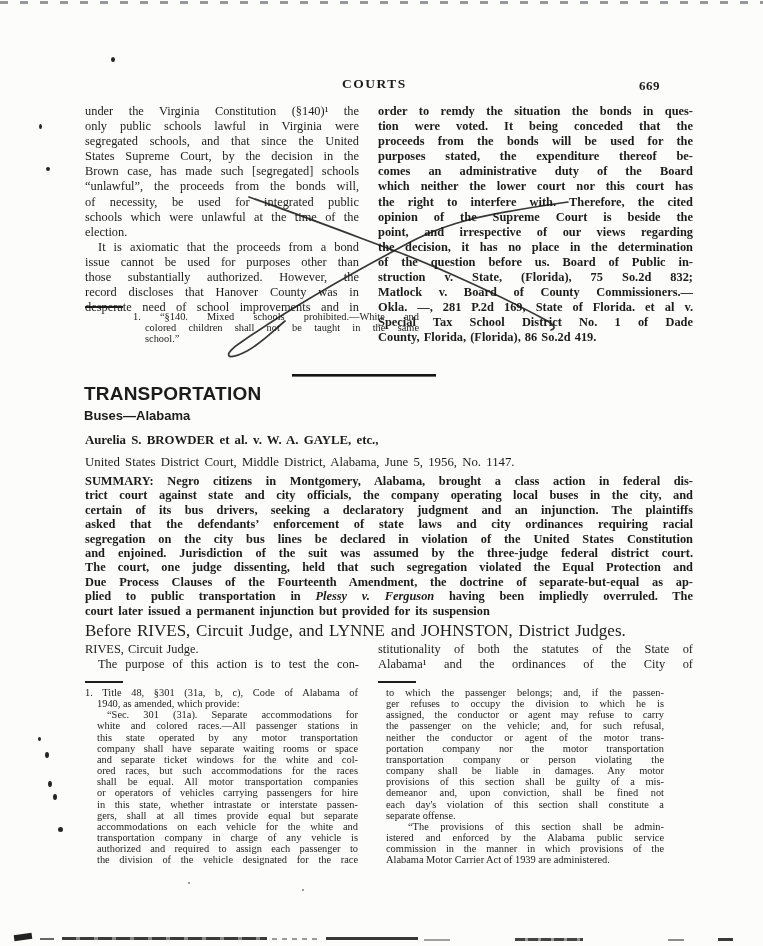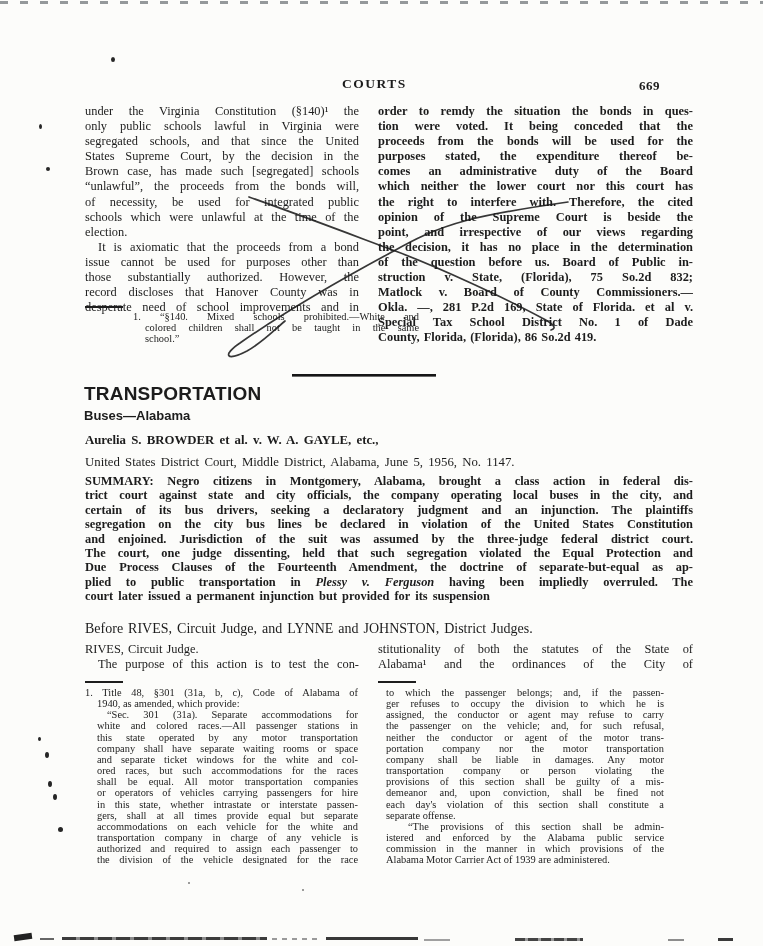--- a/index.html
+++ b/index.html
@@ -36,21 +36,21 @@
   
   #section-title{left:84px;top:383px;font-family:"Liberation Sans",sans-serif;
     font-weight:bold;font-size:19px;letter-spacing:.2px;}
   #section-subtitle{left:84px;top:408px;font-family:"Liberation Sans",sans-serif;
     font-weight:bold;font-size:13px;}
   #case-title{left:85px;top:433px;font-size:12.8px;font-weight:bold;word-spacing:2px;}
   #court-line{left:85px;top:455px;font-size:12.8px;word-spacing:2px;}
   
   #summary{left:85px;top:474px;width:608px;font-size:12.4px;font-weight:bold;
     line-height:14.4px;word-spacing:2px;}
-  #before-line{left:85px;top:621px;font-size:14px;word-spacing:1.5px;}
+  #before-line{left:85px;top:621px;font-size:17px;word-spacing:1.5px;}
   
   #opinion-left{left:85px;top:642px;width:274px;}
   #opinion-right{left:378px;top:642px;width:315px;}
   
   .speck{background:#262626;border-radius:50%;}
   
   .edge{background:#3a3a3a;}
   #scrawl{left:0;top:0;pointer-events:none;}
 </style>
 </head>
@@ -116,20 +116,21 @@
   <div id="section-title" class="abs">TRANSPORTATION</div>
   <div id="section-subtitle" class="abs">Buses—Alabama</div>
   <div id="case-title" class="abs">Aurelia S. BROWDER et al. v. W. A. GAYLE, etc.,</div>
   <div id="court-line" class="abs">United States District Court, Middle District, Alabama, June 5, 1956, No. 1147.</div>
 
   <div id="summary" class="abs">
     <div>
         <div class="ln">SUMMARY: Negro citizens in Montgomery, Alabama, brought a class action in federal dis-</div>
         <div class="ln">trict court against state and city officials, the company operating local buses in the city, and</div>
         <div class="ln">certain of its bus drivers, seeking a declaratory judgment and an injunction. The plaintiffs</div>
+        <div class="ln">asked that the defendants’ enforcement of state laws and city ordinances requiring racial</div>
         <div class="ln">segregation on the city bus lines be declared in violation of the United States Constitution</div>
         <div class="ln">and enjoined. Jurisdiction of the suit was assumed by the three-judge federal district court.</div>
         <div class="ln">The court, one judge dissenting, held that such segregation violated the Equal Protection and</div>
         <div class="ln">Due Process Clauses of the Fourteenth Amendment, the doctrine of separate-but-equal as ap-</div>
       </div>
     <div class="ln"><span>plied to public transportation in </span><span class="it">Plessy v. Ferguson</span><span> having been impliedly overruled. The</span></div>
     <div class="ln end">court later issued a permanent injunction but provided for its suspension</div>
   </div>
 
   <div id="before-line" class="abs">Before RIVES, Circuit Judge, and LYNNE and JOHNSTON, District Judges.</div>
@@ -164,22 +165,22 @@
       <div class="ln h">authorized and required to assign each passenger to</div>
       <div class="ln h">the division of the vehicle designated for the race</div>
     </div>
   <div id="fn-right" class="abs fncol">
       <div class="ln">to which the passenger belongs; and, if the passen-</div>
       <div class="ln">ger refuses to occupy the division to which he is</div>
       <div class="ln">assigned, the conductor or agent may refuse to carry</div>
       <div class="ln">the passenger on the vehicle; and, for such refusal,</div>
       <div class="ln">neither the conductor or agent of the motor trans-</div>
       <div class="ln">portation company nor the motor transportation</div>
+      <div class="ln">transportation company or person violating the</div>
       <div class="ln">company shall be liable in damages. Any motor</div>
-      <div class="ln">transportation company or person violating the</div>
       <div class="ln">provisions of this section shall be guilty of a mis-</div>
       <div class="ln">demeanor and, upon conviction, shall be fined not</div>
       <div class="ln">each day's violation of this section shall constitute a</div>
       <div class="ln end">separate offense.</div>
       <div class="ln p">“The provisions of this section shall be admin-</div>
       <div class="ln">istered and enforced by the Alabama public service</div>
       <div class="ln">commission in the manner in which provisions of the</div>
       <div class="ln end">Alabama Motor Carrier Act of 1939 are administered.</div>
     </div>
 

